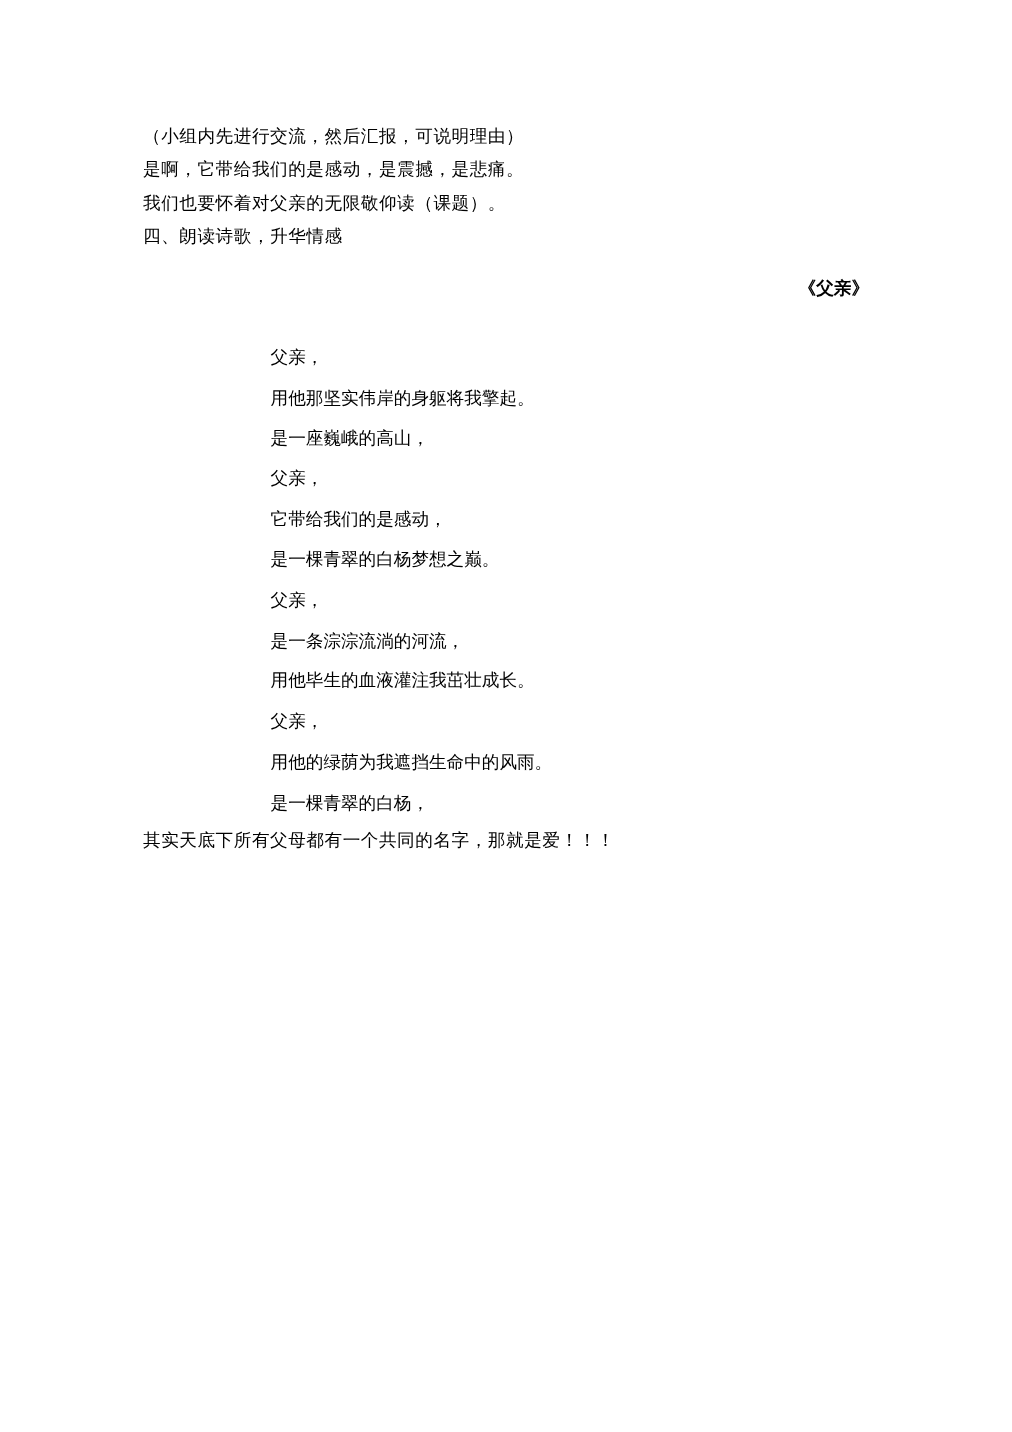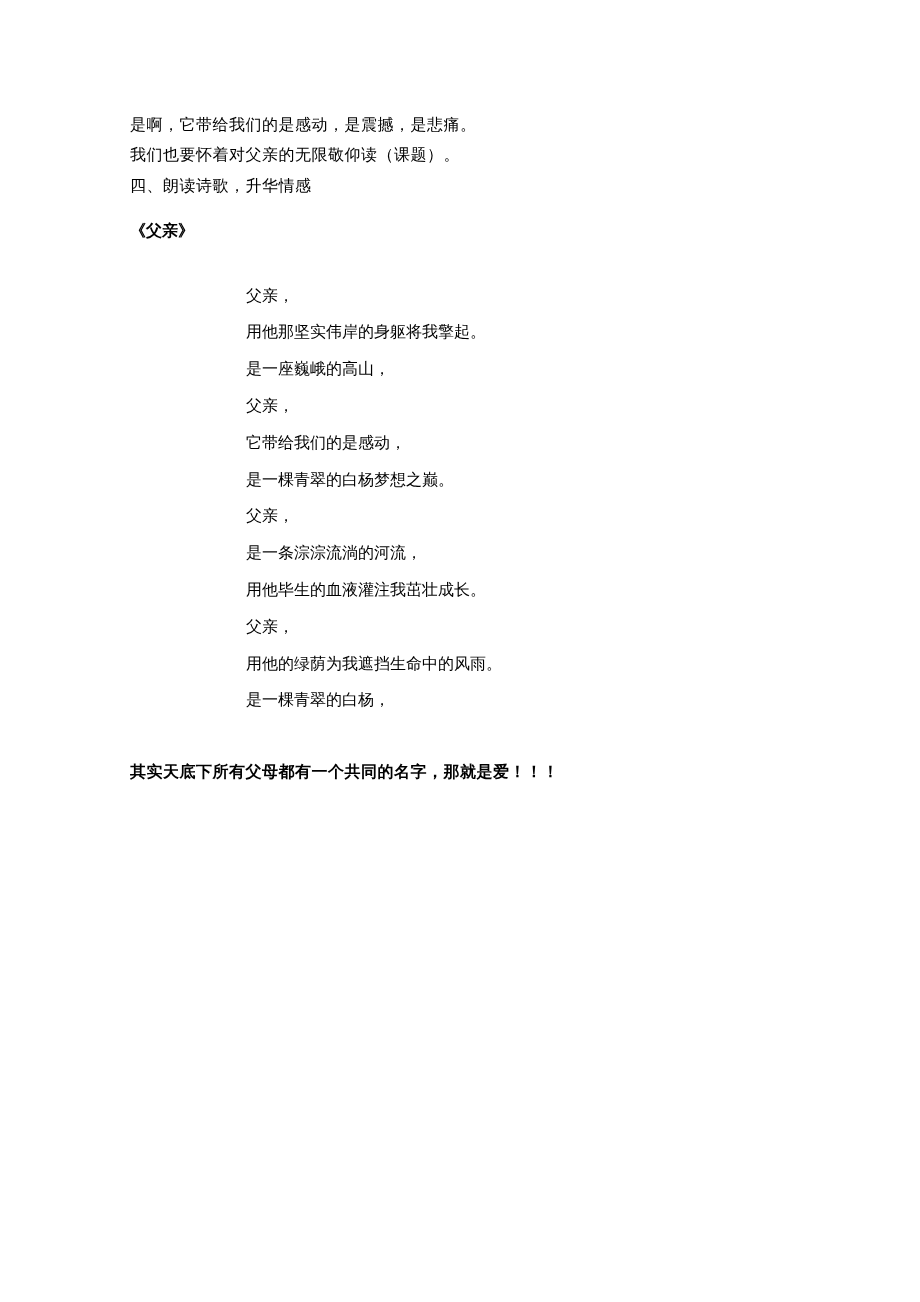--- a/index.html
+++ b/index.html
@@ -15,44 +15,42 @@
     box-sizing: border-box;
   }
   .page {
     padding: 110px 130px 0 130px;
   }
   .para {
     margin: 0;
     letter-spacing: 0.5px;
   }
   .poem-title {
-    text-align: left;
+    text-align: right;
     margin-bottom: 30px;
     font-weight: bold;
-    font-family: Liberation Mono, monospace;
   }
   .poem-block {
     margin-left: 116px;
     line-height: 2.3;
   }
   .poem-line {
     margin: 0;
   }
   .underline {
   }
   .closing {
-    margin-top: 38px;
-    font-weight: bold;
   }
 </style>
 </head>
 <body>
 
 <div class="page">
 
+  <p class="para">（小组内先进行交流，然后汇报，可说明理由）</p>
   <p class="para">是啊，它带给我们的是感动，是震撼，是悲痛。</p>
   <p class="para">我们也要怀着对父亲的无限敬仰读（课题）。</p>
   <p class="para">四、朗读诗歌，升华情感</p>
 
   <p class="poem-title">《父亲》</p>
 
   <div class="poem-block">
     <p class="poem-line">父亲，</p>
     <p class="poem-line">用他那坚实伟岸的身躯将我擎起。</p>
     <p class="poem-line">是一座巍峨的高山，</p>

